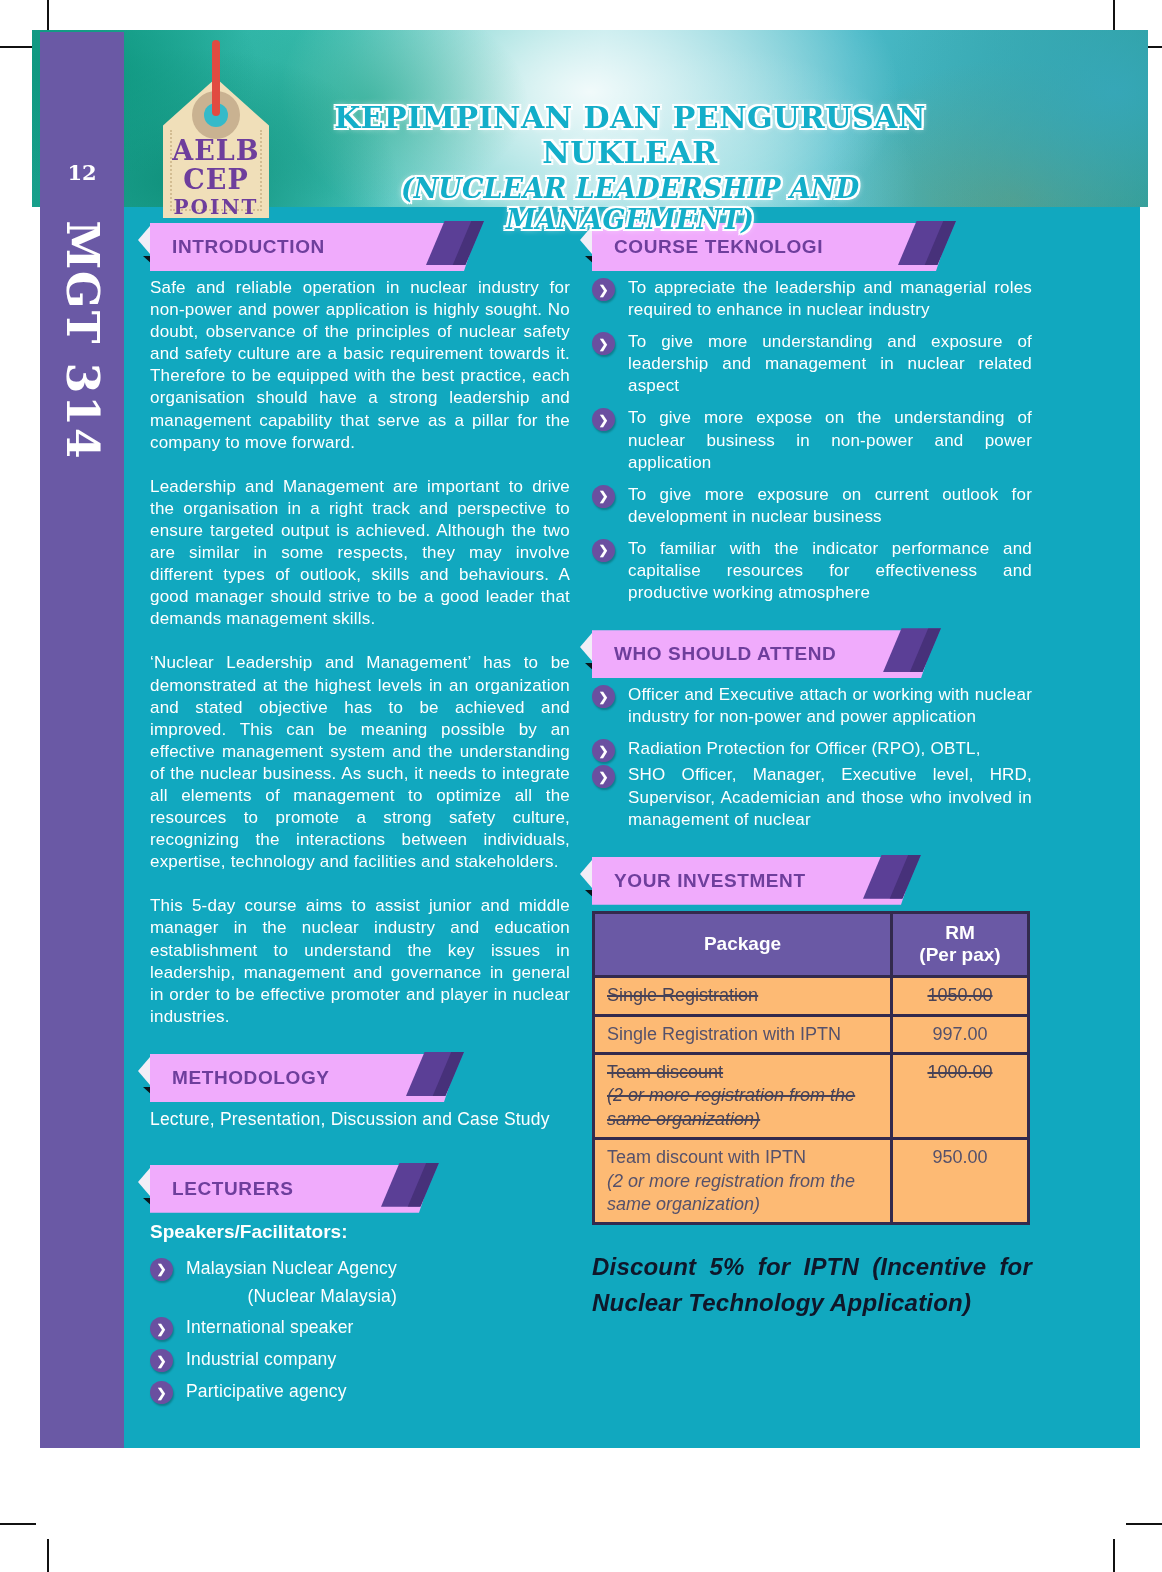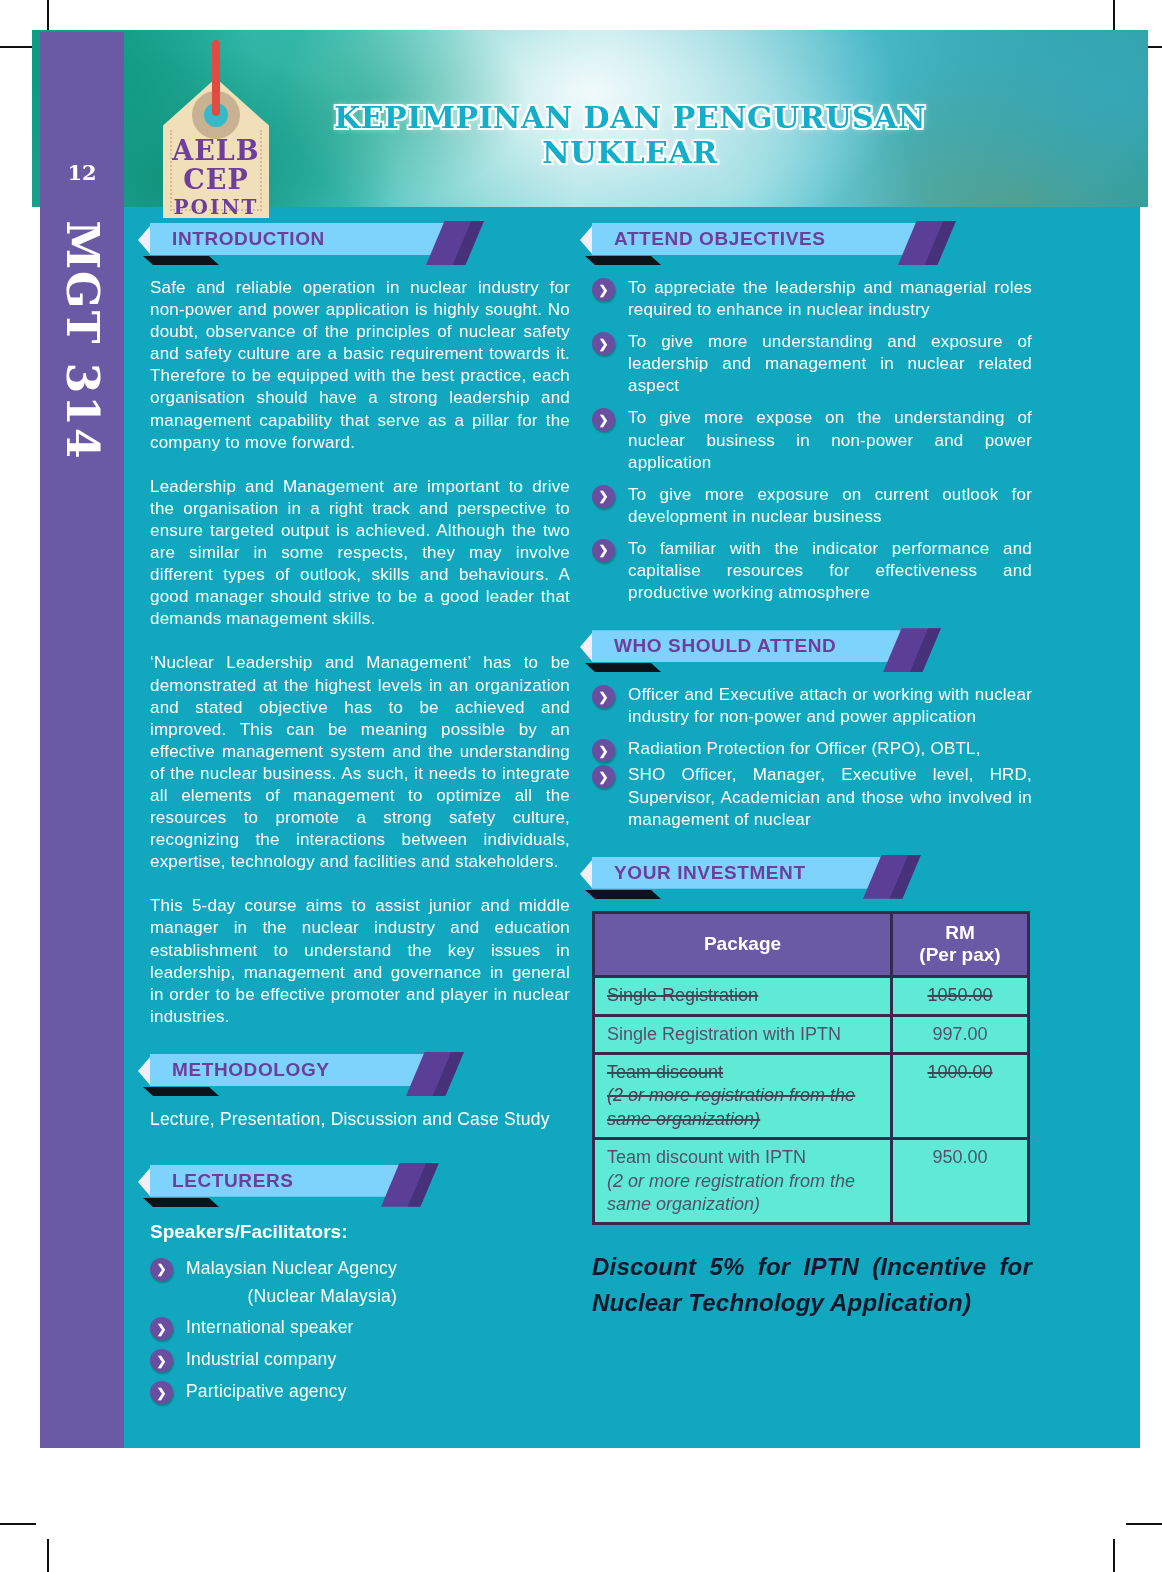--- a/index.html
+++ b/index.html
@@ -65,21 +65,21 @@
      0 -2px 0 #fff,0 2px 0 #fff,-2px 0 0 #fff,2px 0 0 #fff,0 0 7px rgba(255,255,255,.95);}
 
   
   .body-teal{position:absolute;left:124px;top:207px;width:1016px;height:1241px;background:#11a8bf;}
   .col{position:absolute;top:16px;}
   .col-left{left:26px;width:420px;}
   .col-right{left:468px;width:440px;}
 
   
   .ribbon{position:relative;height:34px;margin:0 0 20px;}
-  .rib-bar{position:absolute;left:0;top:0;height:32px;background:#7dd3fc;
+  .rib-bar{position:absolute;left:0;top:0;height:48px;background:#f0abfc;
            clip-path:polygon(0 0,100% 0,calc(100% - 16px) 100%,0 100%);
            display:flex;align-items:center;padding:0 70px 0 22px;box-sizing:border-box;}
   .rib-text{color:#6e3e9c;font-weight:bold;font-size:19px;letter-spacing:.6px;white-space:nowrap;}
   .rib-shadow{position:absolute;left:-2px;bottom:-8px;width:66px;height:9px;background:#0a141a;
               transform:skewX(48deg);}
   .rib-fold{position:absolute;left:-12px;top:3px;width:0;height:0;
             border-top:14px solid transparent;border-bottom:14px solid transparent;
             border-right:12px solid #f2eef7;}
   .rib-arrow{position:absolute;top:-2px;width:58px;height:44px;background:#5b3f96;
              clip-path:polygon(32% 0,100% 0,68% 100%,0 100%);}
@@ -98,21 +98,21 @@
        margin-top:1px;box-shadow:1px 2px 2px rgba(0,0,0,.25);}
   .blt-text{color:#fff;font-size:17px;line-height:1.3;text-align:justify;letter-spacing:.2px;}
   .blt-text .l2{display:block;margin-top:6px;}
 
   .speak-head{color:#fff;font-weight:bold;font-size:19px;margin:22px 0 14px;}
   ul.speakers li{margin-bottom:8px;}
   ul.speakers .blt-text{text-align:right;font-size:17.5px;}
 
   
   table.invest{border-collapse:collapse;width:438px;margin-top:2px;
-               background:#5eead4;}
+               background:#fdba74;}
   table.invest th,table.invest td{border:3px solid #332a4d;}
   table.invest th{background:#6a59a5;color:#fff;font-size:19px;font-weight:bold;
                   padding:8px 6px;line-height:1.2;}
   table.invest td{color:#55516b;font-size:18px;padding:6px 12px;vertical-align:top;
                   line-height:1.3;}
   td.price{text-align:center;width:110px;}
   .note-it{font-style:italic;display:block;}
   tr.struck td, tr.struck td span{text-decoration:line-through;text-decoration-thickness:2px;
                   color:#474257;}
   .discount-note{color:#0f172a;font-weight:bold;font-style:italic;font-size:24px;line-height:1.5;
@@ -158,20 +158,21 @@
     <div class="tag-pin"></div>
     <div class="tag-text">
       <div class="tag-l">AELB</div>
       <div class="tag-l">CEP</div>
       <div class="tag-l3">POINT</div>
     </div>
   </div>
 
   <div class="title">
     <div class="title-l1">KEPIMPINAN DAN PENGURUSAN NUKLEAR</div>
+    <div class="title-l2">(NUCLEAR LEADERSHIP AND MANAGEMENT)</div>
   </div>
 
   <div class="body-teal">
 
     <div class="col col-left">
 
       <div class="ribbon">
         <span class="rib-shadow"></span>
         <span class="rib-fold"></span>
         <span class="rib-bar" style="width:330px">
@@ -235,21 +236,21 @@
         </li>
       </ul>
     </div>
 
     <div class="col col-right">
 
       <div class="ribbon">
         <span class="rib-shadow"></span>
         <span class="rib-fold"></span>
         <span class="rib-bar" style="width:360px">
-          <span class="rib-text">ATTEND OBJECTIVES</span>
+          <span class="rib-text">COURSE TEKNOLOGI</span>
         </span>
         <span class="rib-arrow" style="left:306px"></span>
       </div>
 
       <ul class="blist">
         <li>
           <span class="blt">❯</span>
           <span class="blt-text">To appreciate the leadership and managerial roles required to enhance in nuclear industry</span>
         </li>
         <li>

